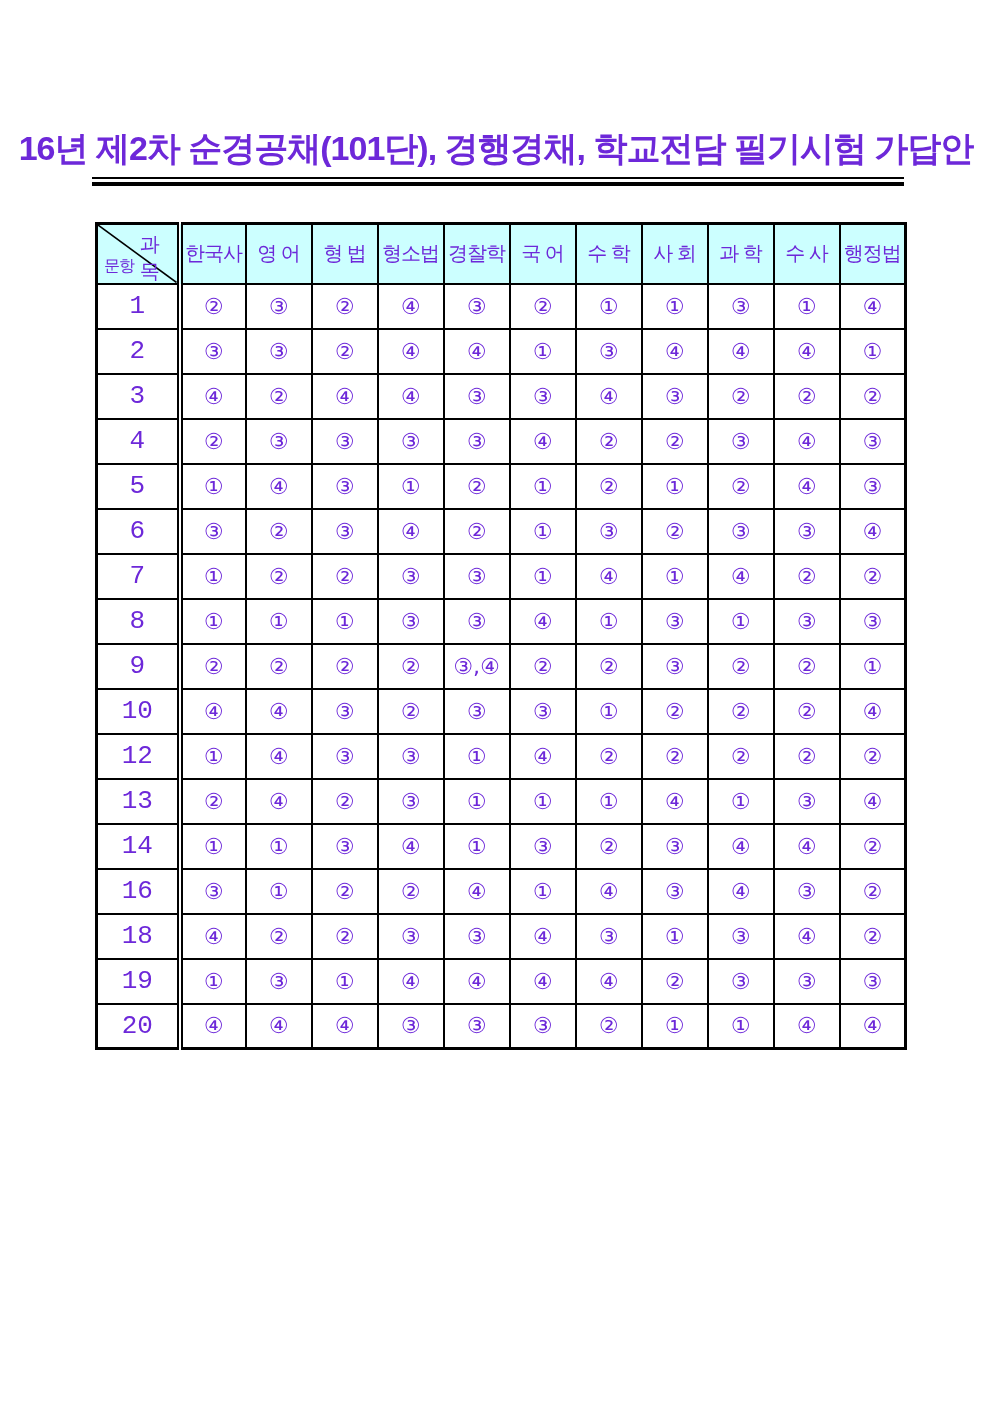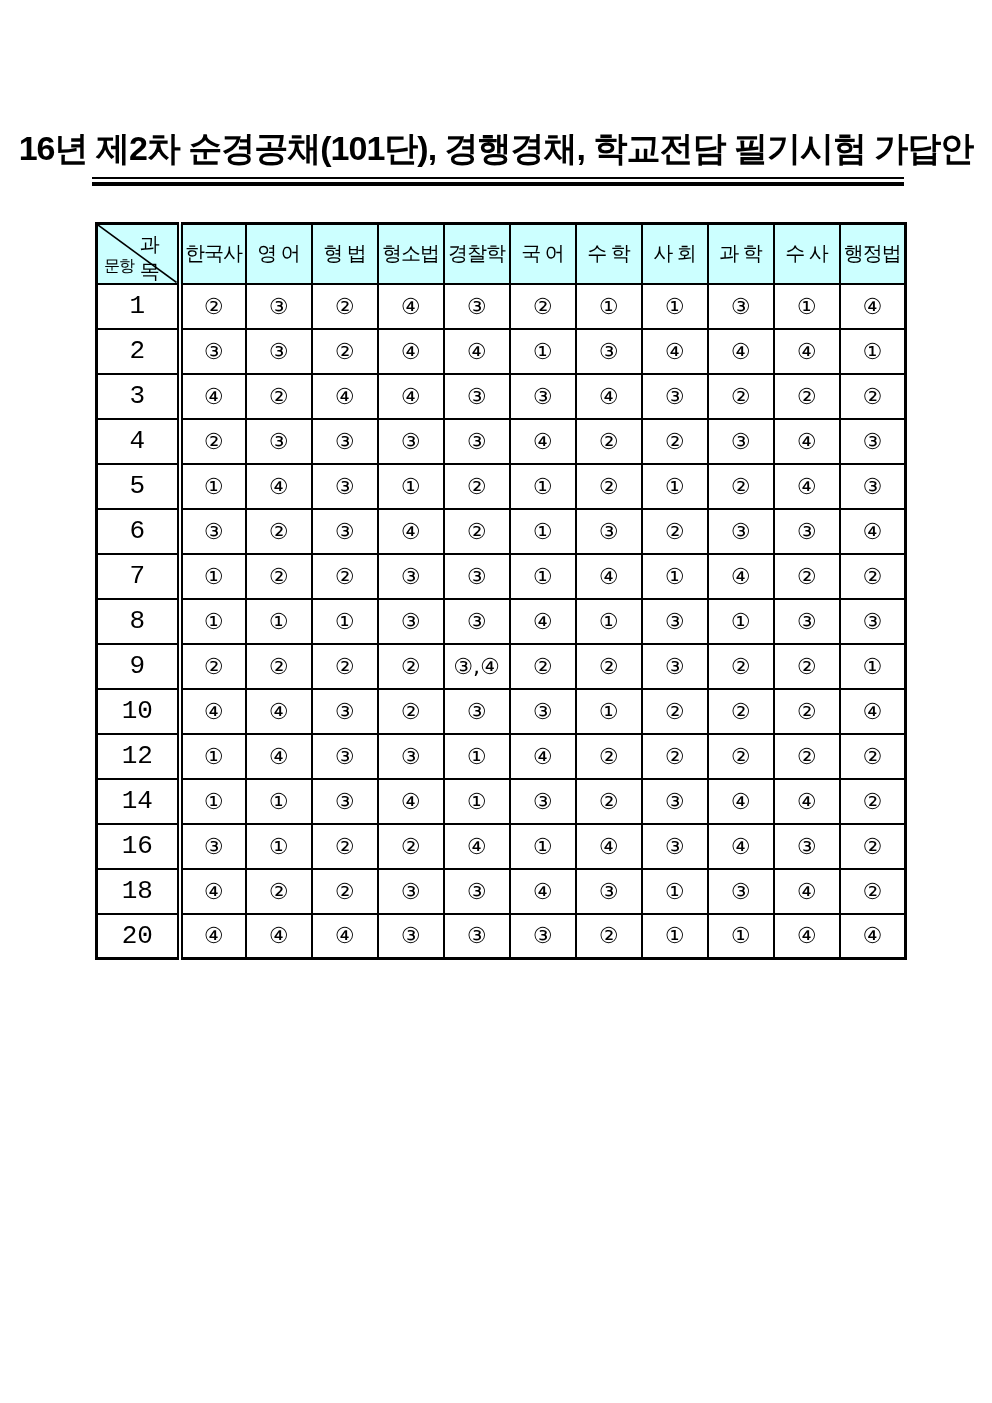--- a/index.html
+++ b/index.html
@@ -3,21 +3,21 @@
 <meta charset="utf-8">
 <style>
   * { box-sizing: border-box; }
   html, body { margin: 0; padding: 0; background: #ffffff; }
   .page {
     position: relative;
     width: 992px;
     height: 1403px;
     background: #ffffff;
     font-family: "Liberation Sans", sans-serif;
-    color: #000000;
+    color: #6d28d9;
     overflow: hidden;
   }
   .title {
     position: absolute;
     top: 126px;
     left: 0;
     width: 100%;
     margin: 0;
     text-align: center;
     font-size: 34px;
@@ -289,20 +289,34 @@
           <td class="ans">③</td>
           <td class="ans">①</td>
           <td class="ans">④</td>
           <td class="ans">②</td>
           <td class="ans">②</td>
           <td class="ans">②</td>
           <td class="ans">②</td>
           <td class="ans">②</td>
         </tr>
         <tr>
+          <td class="qnum">13</td>
+          <td class="ans">②</td>
+          <td class="ans">④</td>
+          <td class="ans">②</td>
+          <td class="ans">③</td>
+          <td class="ans">①</td>
+          <td class="ans">①</td>
+          <td class="ans">①</td>
+          <td class="ans">④</td>
+          <td class="ans">①</td>
+          <td class="ans">③</td>
+          <td class="ans">④</td>
+        </tr>
+        <tr>
           <td class="qnum">14</td>
           <td class="ans">①</td>
           <td class="ans">①</td>
           <td class="ans">③</td>
           <td class="ans">④</td>
           <td class="ans">①</td>
           <td class="ans">③</td>
           <td class="ans">②</td>
           <td class="ans">③</td>
           <td class="ans">④</td>
@@ -329,20 +343,34 @@
           <td class="ans">②</td>
           <td class="ans">②</td>
           <td class="ans">③</td>
           <td class="ans">③</td>
           <td class="ans">④</td>
           <td class="ans">③</td>
           <td class="ans">①</td>
           <td class="ans">③</td>
           <td class="ans">④</td>
           <td class="ans">②</td>
+        </tr>
+        <tr>
+          <td class="qnum">19</td>
+          <td class="ans">①</td>
+          <td class="ans">③</td>
+          <td class="ans">①</td>
+          <td class="ans">④</td>
+          <td class="ans">④</td>
+          <td class="ans">④</td>
+          <td class="ans">④</td>
+          <td class="ans">②</td>
+          <td class="ans">③</td>
+          <td class="ans">③</td>
+          <td class="ans">③</td>
         </tr>
         <tr>
           <td class="qnum">20</td>
           <td class="ans">④</td>
           <td class="ans">④</td>
           <td class="ans">④</td>
           <td class="ans">③</td>
           <td class="ans">③</td>
           <td class="ans">③</td>
           <td class="ans">②</td>

